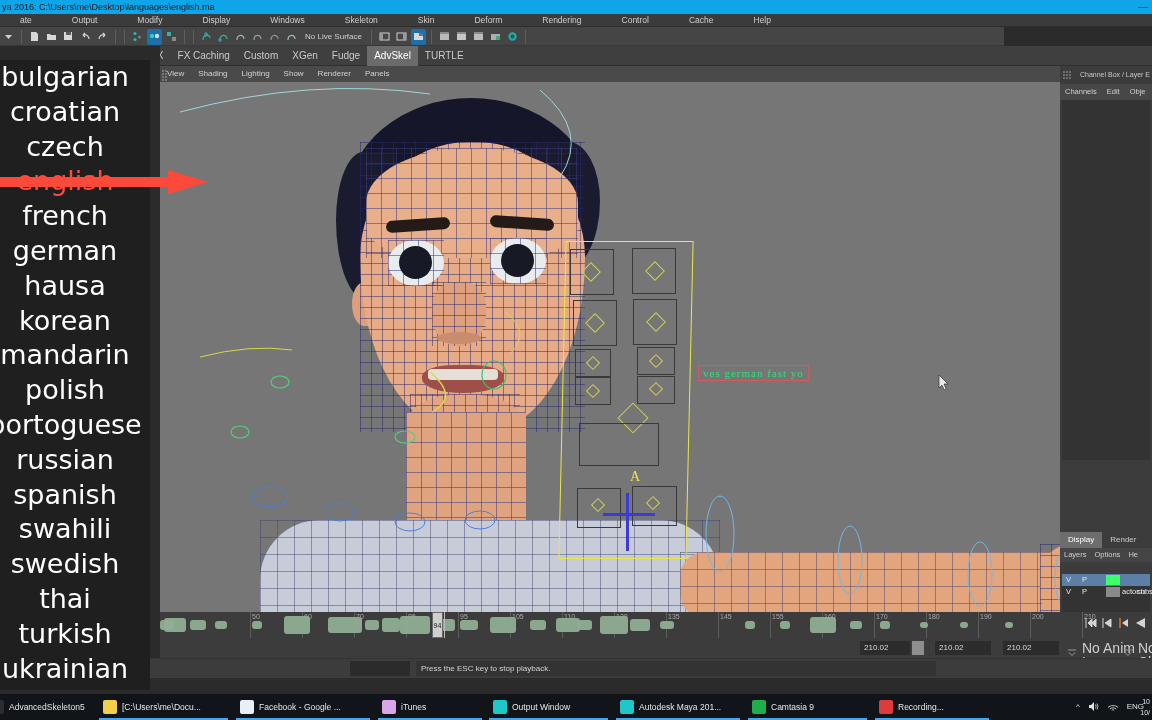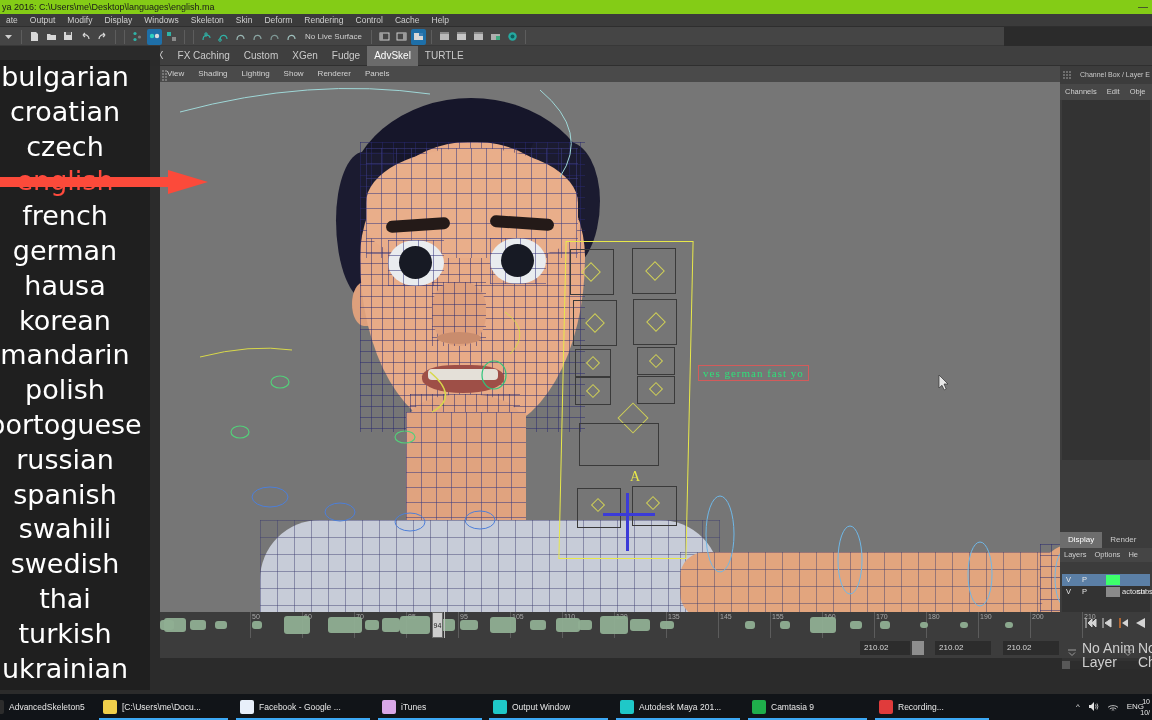--- a/index.html
+++ b/index.html
@@ -2,29 +2,29 @@
 <html><head>
 <meta charset="utf-8">
 <style>
   * { box-sizing: border-box; margin:0; padding:0; }
   html,body { width:1152px; height:720px; overflow:hidden; background:#2b2b2b;
     font-family:"Liberation Sans", sans-serif; }
   #app { position:relative; width:1152px; height:720px; }
 
   
   .titlebar { position:absolute; left:0; top:0; width:1152px; height:14px;
-    background:#84cc16; color:#1a1a1a; font-size:9px; line-height:14px;
+    background:#0ea5e9; color:#1a1a1a; font-size:9px; line-height:14px;
     padding-left:2px; white-space:nowrap; overflow:hidden; }
   .titlebar .tb-min { position:absolute; right:4px; top:0; font-size:10px; color:#333; }
 
   
   .menubar { position:absolute; left:0; top:14px; width:1152px; height:13px;
     background:#3b3b3b; border-bottom:1px solid #2e2e2e; }
   .menubar .mi { float:left; font-size:8.5px; color:#cfcfcf; line-height:13px;
-    padding:0 6px; white-space:nowrap; }
+    padding:0 20px; white-space:nowrap; }
 
   
   .toolrow { position:absolute; left:0; width:1004px; background:#454545; }
   .toolrow1 { top:27px; height:19px; border-bottom:1px solid #383838; }
   .shelfrow { position:absolute; left:0; top:46px; width:1152px; height:20px;
     background:#3f3f3f; border-bottom:1px solid #2f2f2f; }
   .shelfrow .st { float:left; font-size:10px; color:#cbcbcb; line-height:20px;
     padding:0 7px; white-space:nowrap; }
   .shelfrow .st.active { background:#6b6b6b; color:#fff; }
 
@@ -668,20 +668,24 @@
     </div>
     <div class="rlabel" style="left:922px;">No Anim Layer</div>
     <div class="rdrop" style="left:963px;">
       <svg viewBox="0 0 10 10">
           <path d="M1 3h8M2 5.5l3 3 3-3" stroke="#9a9a9a" fill="none" stroke-width="1"></path>
         </svg>
     </div>
     <div class="rlabel" style="left:978px;">No Characte</div>
   </div>
 
+  <div class="statusrow">
+    <div class="cmdline"></div>
+    <div class="statusmsg">Press the ESC key to stop playback.</div>
+  </div>
 
   <div class="langpanel"></div>
   <div class="langlist" id="langlist">
       <div class="langitem">bulgarian</div>
       <div class="langitem">croatian</div>
       <div class="langitem">czech</div>
       <div class="langitem active">english</div>
       <div class="langitem">french</div>
       <div class="langitem">german</div>
       <div class="langitem">hausa</div>

